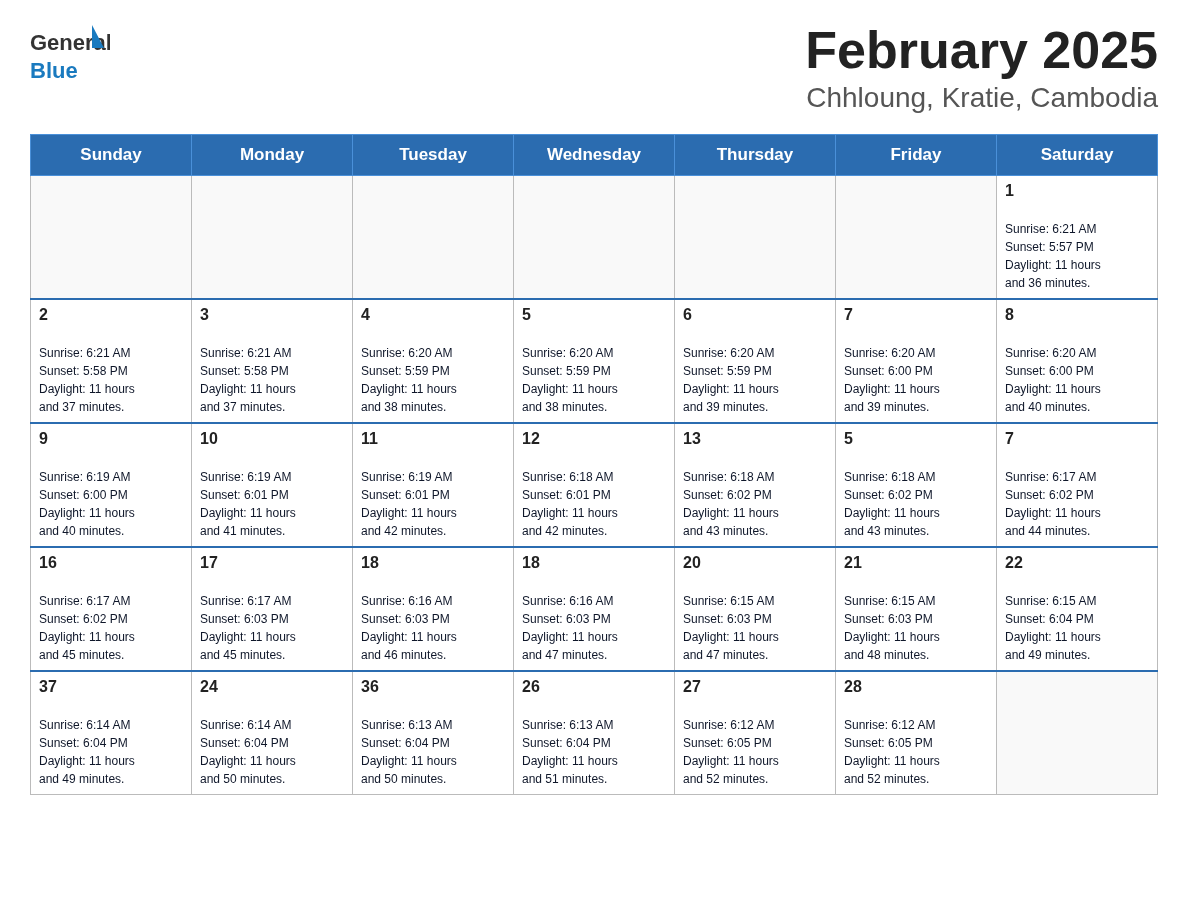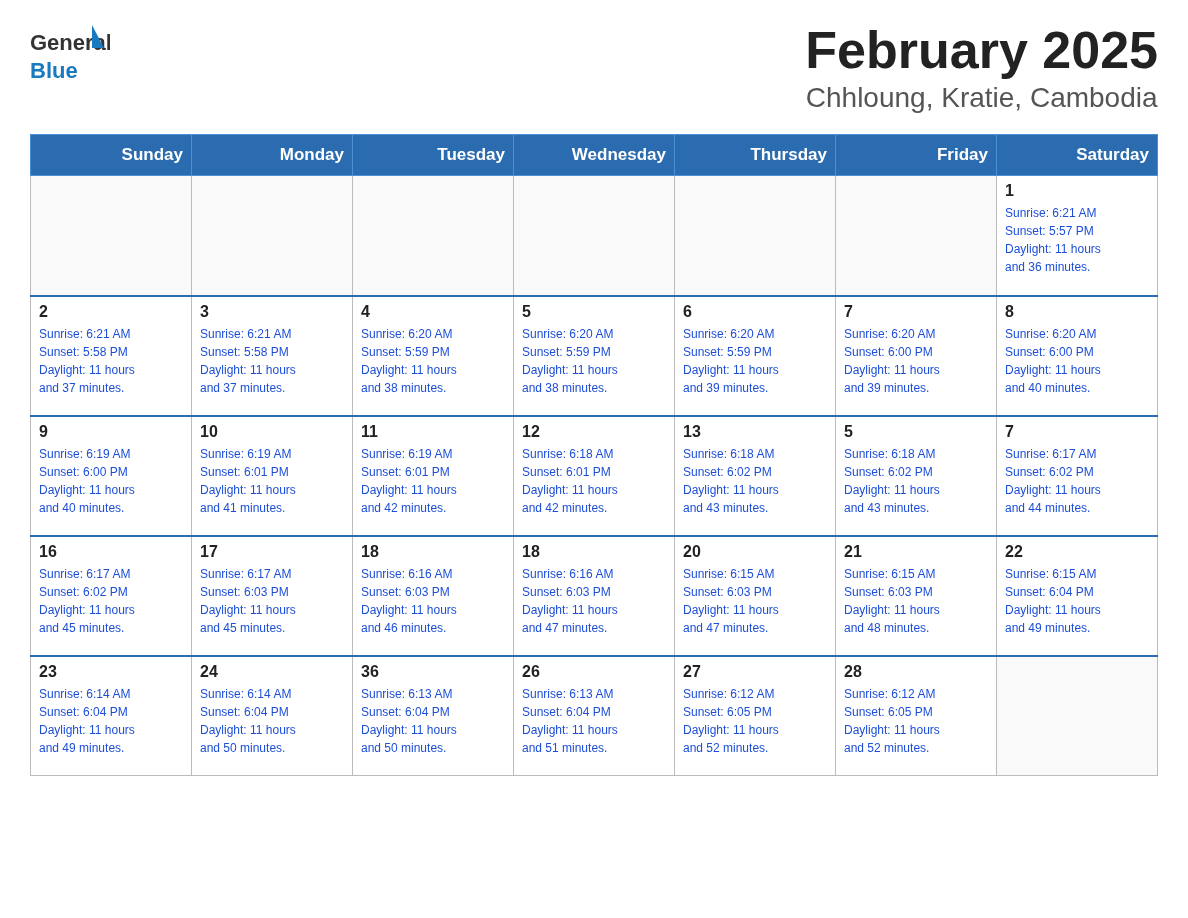--- a/index.html
+++ b/index.html
@@ -15,21 +15,21 @@
       justify-content: space-between;
       align-items: flex-start;
       margin-bottom: 20px;
     }
     .logo {
       display: flex;
       align-items: center;
       gap: 4px;
     }
     .title-area {
-      text-align: center;
+      text-align: right;
     }
     .calendar-title {
       font-size: 52px;
       font-weight: bold;
       color: #222;
     }
     .calendar-subtitle {
       font-size: 28px;
       color: #555;
       margin-top: 2px;
@@ -38,42 +38,43 @@
       width: 100%;
       border-collapse: collapse;
       border: 1px solid #999;
     }
     .calendar-table th {
       background-color: #2b6cb0;
       color: #fff;
       font-size: 17px;
       font-weight: bold;
       padding: 10px 8px;
-      text-align: right;
+      text-align: center;
       border: 1px solid #4a90d9;
     }
     .calendar-table td {
       vertical-align: top;
       border: 1px solid #bbb;
       padding: 6px 8px;
       width: 14.28%;
       min-height: 110px;
       height: 120px;
     }
     .day-number {
       font-size: 16px;
       font-weight: bold;
       color: #222;
       display: block;
       margin-bottom: 4px;
     }
     .day-info {
       font-size: 12px;
-      color: #1d4ed8;
+      color: #0f172a;
       line-height: 1.5;
+      margin-top: 20px;
     }
     .empty-cell {
       background: #f9f9f9;
     }
     .row-separator td {
       border-top: 2px solid #2b6cb0;
     }
   </style>
 </head>
 <body>
@@ -271,21 +272,21 @@
         <td>
           <span class="day-number">22</span>
           <div class="day-info" style="white-space: pre-line;">Sunrise: 6:15 AM
 Sunset: 6:04 PM
 Daylight: 11 hours
 and 49 minutes.</div>
         </td>
       </tr>
       <tr class="row-separator">
         <td>
-          <span class="day-number">23</span>
+          <span class="day-number">37</span>
           <div class="day-info" style="white-space: pre-line;">Sunrise: 6:14 AM
 Sunset: 6:04 PM
 Daylight: 11 hours
 and 49 minutes.</div>
         </td>
         <td>
           <span class="day-number">24</span>
           <div class="day-info" style="white-space: pre-line;">Sunrise: 6:14 AM
 Sunset: 6:04 PM
 Daylight: 11 hours

